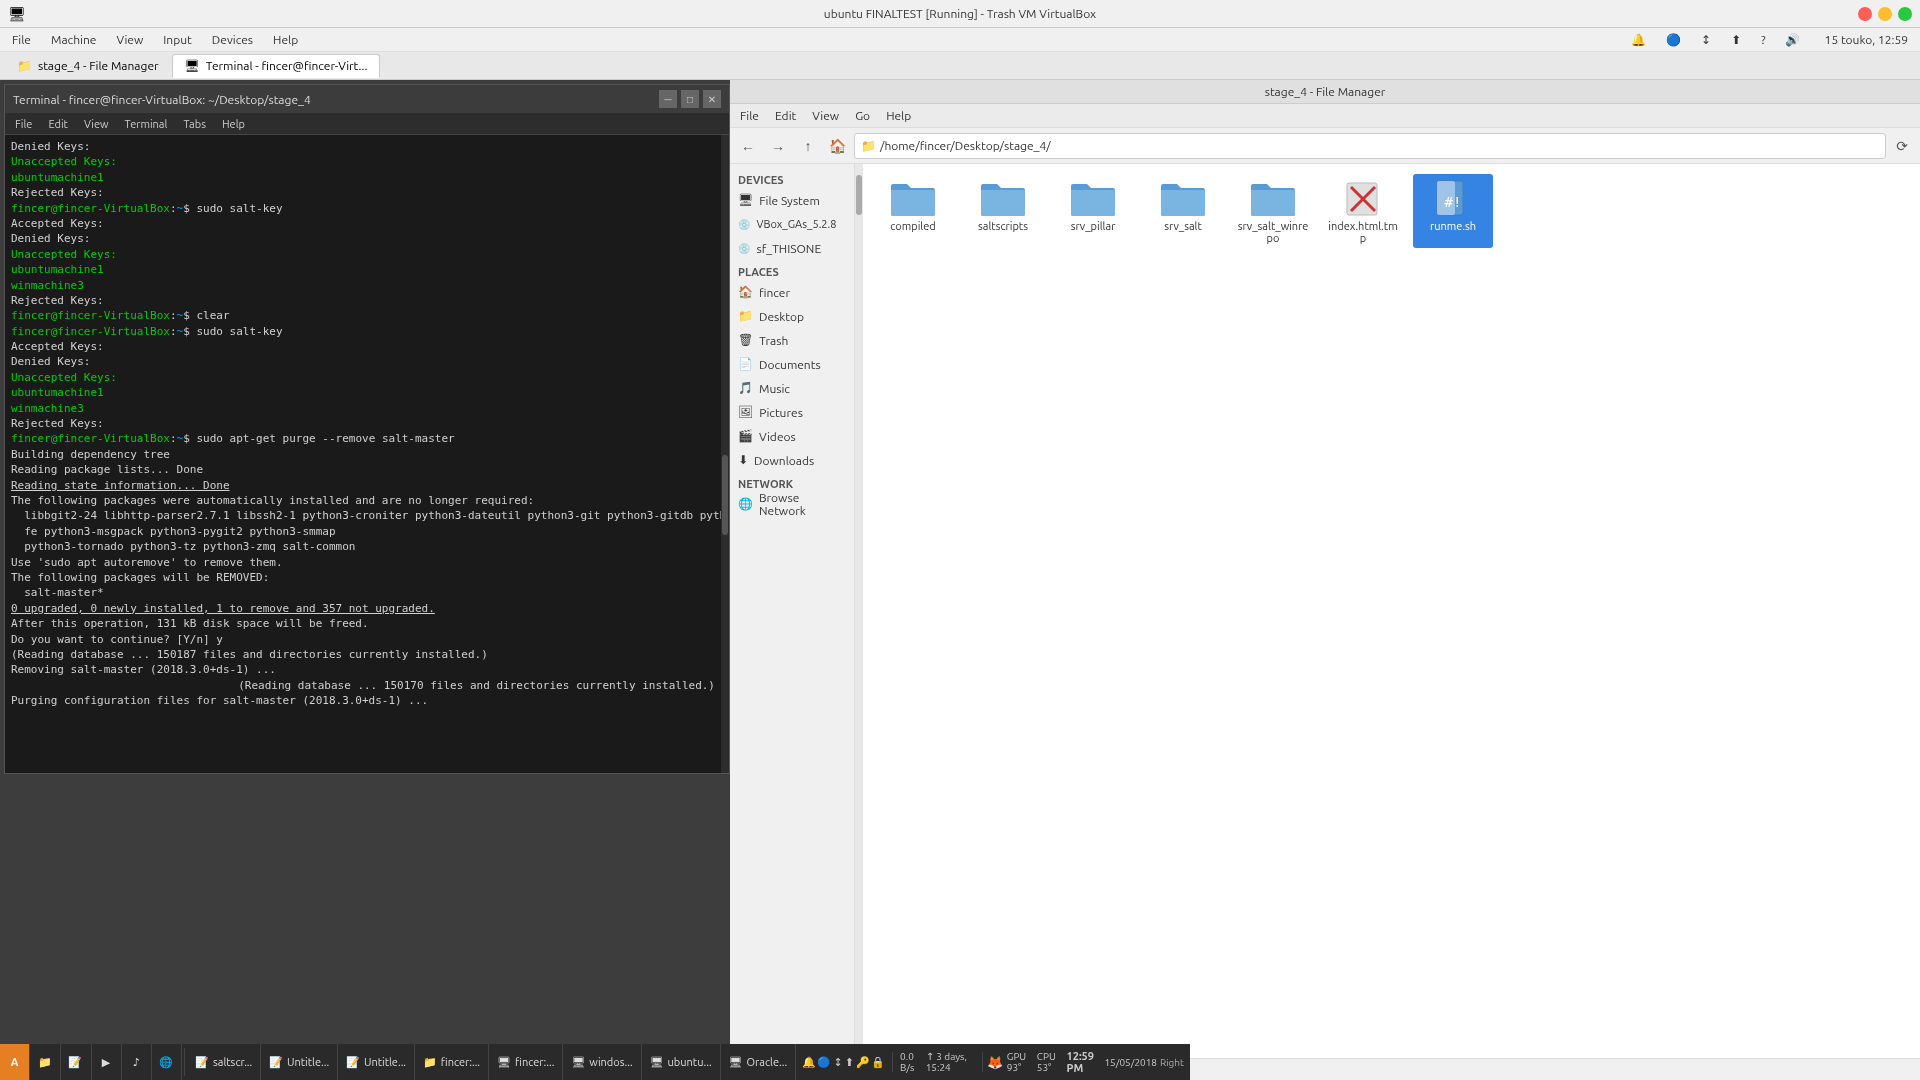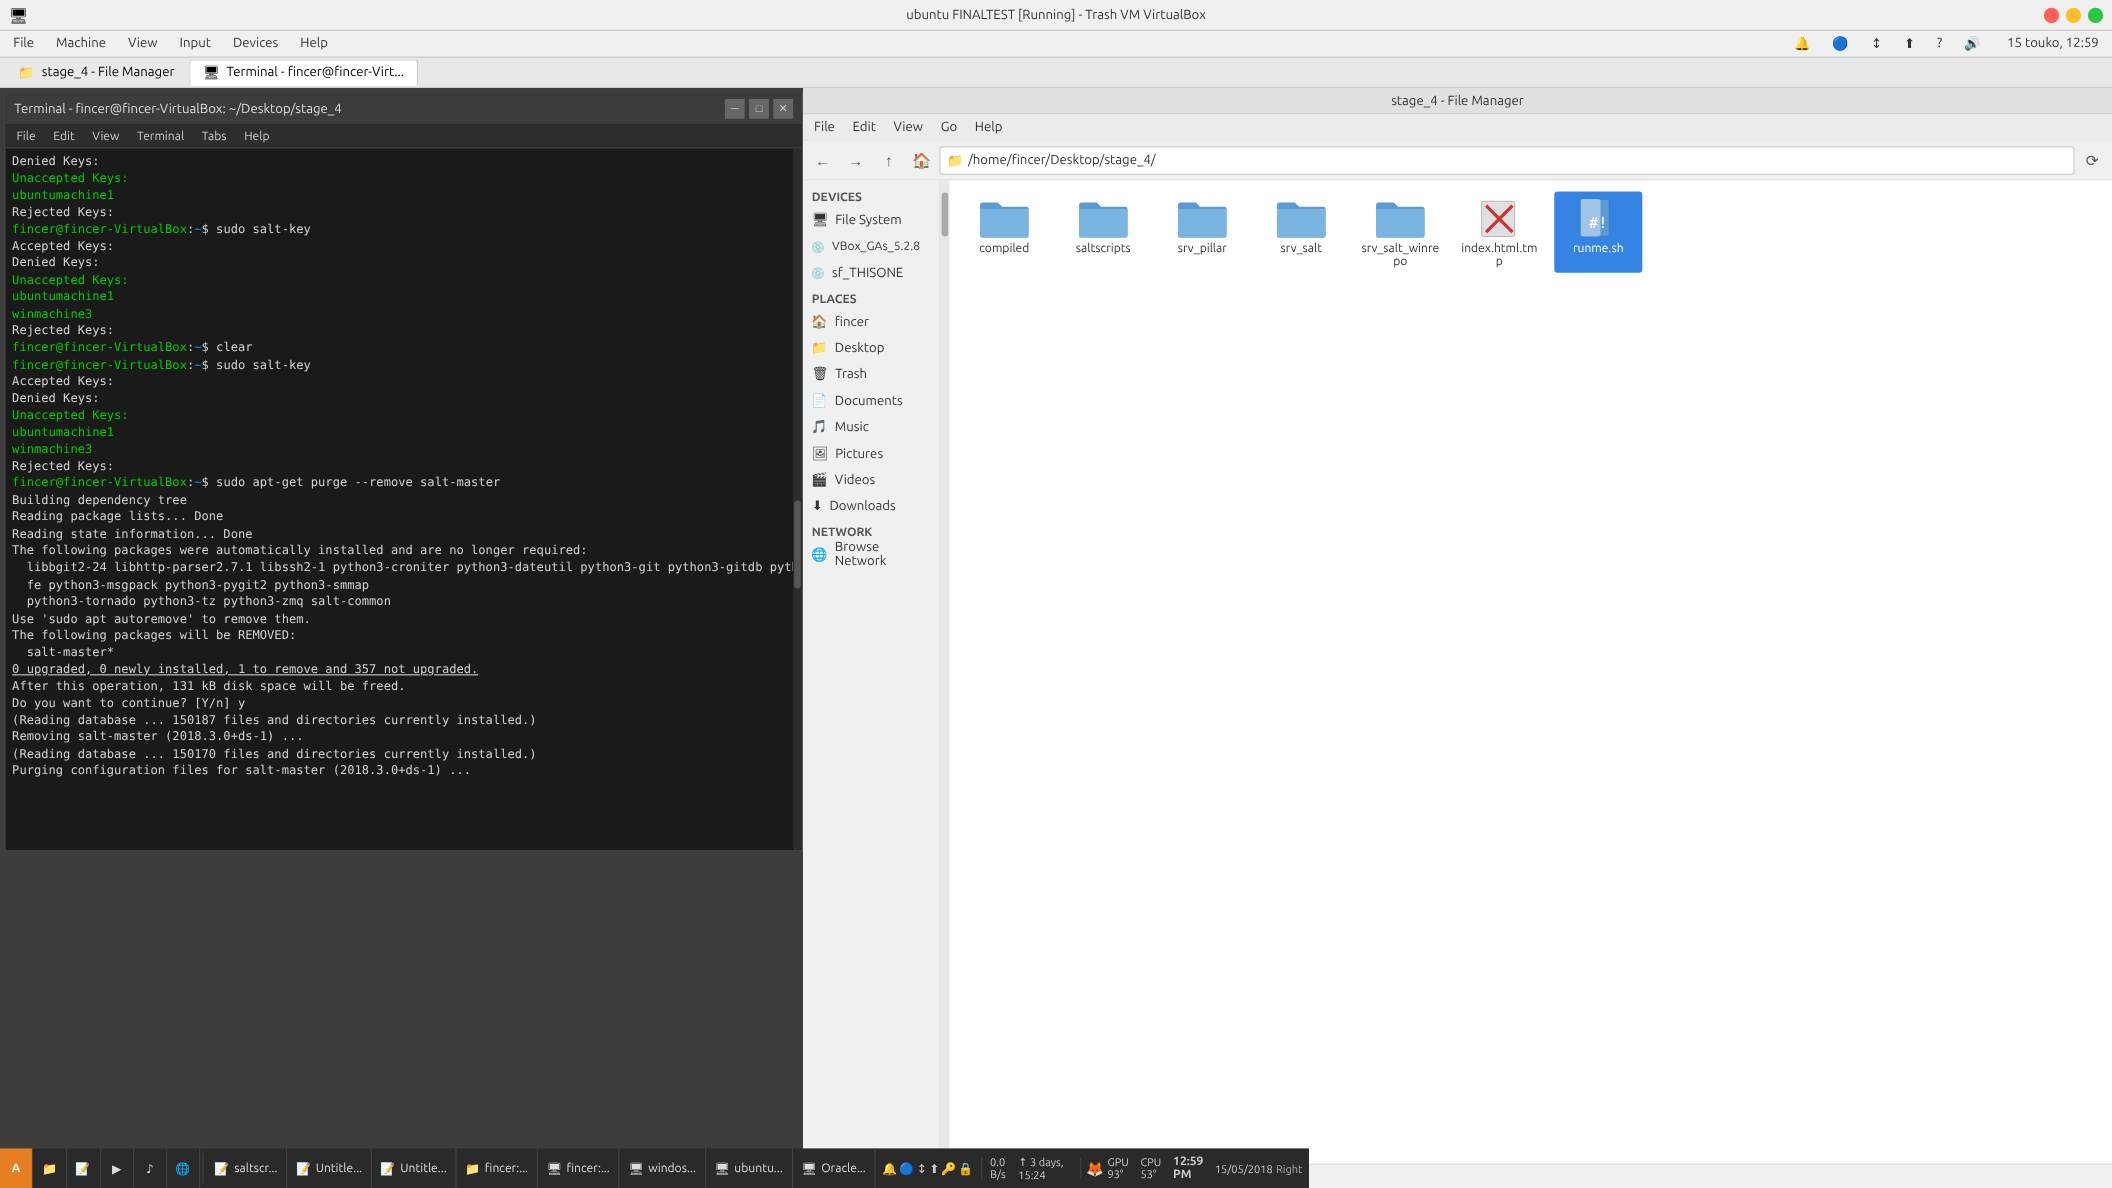--- a/index.html
+++ b/index.html
@@ -430,34 +430,34 @@
           <div class="term-line"><span style="color:#00cc00;">fincer@fincer-VirtualBox</span><span style="color:#d0d0d0;">:</span><span style="color:#0099ff;">~</span><span style="color:#d0d0d0;">$ sudo salt-key</span></div>
           <div class="term-line" style="color:#d0d0d0;">Accepted Keys:</div>
           <div class="term-line" style="color:#d0d0d0;">Denied Keys:</div>
           <div class="term-line term-green">Unaccepted Keys:</div>
           <div class="term-line term-green">ubuntumachine1</div>
           <div class="term-line term-green">winmachine3</div>
           <div class="term-line" style="color:#d0d0d0;">Rejected Keys:</div>
           <div class="term-line"><span style="color:#00cc00;">fincer@fincer-VirtualBox</span><span style="color:#d0d0d0;">:</span><span style="color:#0099ff;">~</span><span style="color:#d0d0d0;">$ sudo apt-get purge --remove salt-master</span></div>
           <div class="term-line" style="color:#d0d0d0;">Building dependency tree</div>
           <div class="term-line" style="color:#d0d0d0;">Reading package lists... Done</div>
-          <div class="term-line" style="color:#d0d0d0;">Reading state information... Done</div>
+          <div class="term-line" style="color:#d0d0d0;text-decoration:underline;">Reading state information... Done</div>
           <div class="term-line" style="color:#d0d0d0;">The following packages were automatically installed and are no longer required:</div>
           <div class="term-line" style="color:#d0d0d0;">  libbgit2-24 libhttp-parser2.7.1 libssh2-1 python3-croniter python3-dateutil python3-git python3-gitdb python3-jinja2 python3-markupsa</div>
           <div class="term-line" style="color:#d0d0d0;">  fe python3-msgpack python3-pygit2 python3-smmap</div>
           <div class="term-line" style="color:#d0d0d0;">  python3-tornado python3-tz python3-zmq salt-common</div>
           <div class="term-line" style="color:#d0d0d0;">Use 'sudo apt autoremove' to remove them.</div>
           <div class="term-line" style="color:#d0d0d0;">The following packages will be REMOVED:</div>
           <div class="term-line" style="color:#d0d0d0;">  salt-master*</div>
           <div class="term-line" style="color:#d0d0d0;text-decoration:underline;">0 upgraded, 0 newly installed, 1 to remove and 357 not upgraded.</div>
           <div class="term-line" style="color:#d0d0d0;">After this operation, 131 kB disk space will be freed.</div>
           <div class="term-line" style="color:#d0d0d0;">Do you want to continue? [Y/n] y</div>
           <div class="term-line" style="color:#d0d0d0;">(Reading database ... 150187 files and directories currently installed.)</div>
           <div class="term-line" style="color:#d0d0d0;">Removing salt-master (2018.3.0+ds-1) ...</div>
-          <div class="term-line" style="color:#d0d0d0;">(Reading database ... 150170 files and directories currently installed.)</div>
+          <div class="term-line" style="color:#d0d0d0;text-align:right;">(Reading database ... 150170 files and directories currently installed.)</div>
           <div class="term-line" style="color:#d0d0d0;">Purging configuration files for salt-master (2018.3.0+ds-1) ...</div>
 
         </div>
         <div class="terminal-scrollbar">
           <div class="terminal-scrollbar-thumb"></div>
         </div>
       </div>
     </div>
 
     <div class="fm-window" style="position:absolute;left:730px;top:0;right:0;bottom:0;background:#f5f5f5;display:flex;flex-direction:column;">

